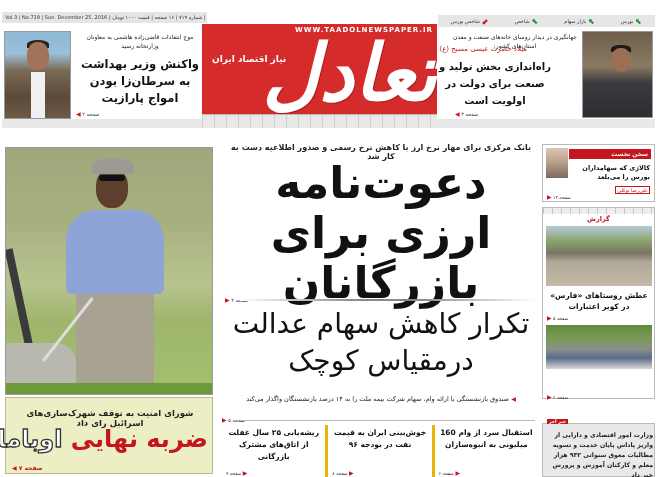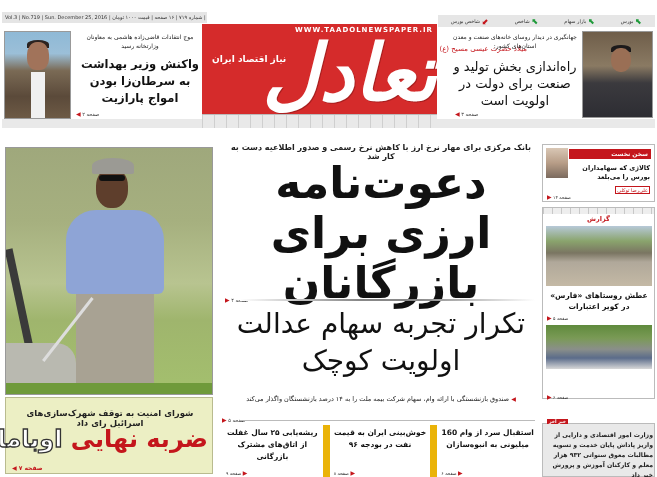--- a/index.html
+++ b/index.html
@@ -32,21 +32,21 @@
   .shirt { position: absolute; left: 26px; top: 40px; width: 14px; height: 48px; background: #f0f0f0; }
   .tl-kicker { left: 80px; top: 32px; width: 120px; font-size: 6px; line-height: 9px; color: #222; }
   .tl-head { left: 80px; top: 56px; width: 120px; font-size: 11.5px; font-weight: bold; line-height: 17px; color: #111; }
   .tl-ref { left: 76px; top: 110px; font-size: 5px; color: #333; }
 
   
   .tr-photo { left: 582px; top: 31px; width: 71px; height: 87px; border: 1px solid #999; background: linear-gradient(180deg, #6f5e4a 0%, #8a7a63 40%, #3b3a3e 60%, #2d2d33 100%); overflow: hidden; }
   .tr-face { position: absolute; left: 28px; top: 16px; width: 20px; height: 24px; background: #9a6f55; border-radius: 45%; }
   .tr-hair { position: absolute; left: 28px; top: 13px; width: 20px; height: 7px; background: #1c1a1b; border-radius: 50% 50% 0 0; }
   .tr-kicker { left: 450px; top: 32px; width: 130px; font-size: 6px; line-height: 9px; color: #222; }
-  .tr-head { left: 450px; top: 58px; width: 130px; font-size: 13px; font-weight: normal; line-height: 17px; }
+  .tr-head { left: 430px; top: 58px; width: 130px; font-size: 10px; font-weight: bold; line-height: 17px; }
   .tr-ref { left: 455px; top: 110px; font-size: 5px; color: #333; }
 
   
   .obama-photo { left: 5px; top: 147px; width: 208px; height: 248px; border: 1px solid #999; overflow: hidden;
     background: linear-gradient(180deg, #9fa87c 0%, #a6b07f 30%, #b8c490 55%, #9fb56d 70%, #a4c06e 100%); }
   .body-shirt { position: absolute; left: 60px; top: 62px; width: 98px; height: 84px; background: #8ea4d6; border-radius: 30px 30px 6px 6px; }
   .head { position: absolute; left: 90px; top: 20px; width: 32px; height: 40px; background: #5e3e2c; border-radius: 45%; }
   .cap { position: absolute; left: 86px; top: 10px; width: 42px; height: 16px; background: #9b9a94; border-radius: 50% 50% 10% 10%; }
   .shades { position: absolute; left: 93px; top: 27px; width: 26px; height: 6px; background: #111; border-radius: 3px; }
   .pants { position: absolute; left: 70px; top: 146px; width: 78px; height: 100px; background: #a8a293; }
@@ -67,21 +67,21 @@
   .lead-head { left: 225px; top: 158px; width: 312px; font-size: 44px; font-weight: bold; line-height: 50px; color: #111; letter-spacing: -1px; }
   .lead-ref { left: 225px; top: 296px; font-size: 5px; color: #333; }
   .divider1 { left: 240px; top: 299px; width: 295px; height: 2px; background: linear-gradient(90deg, #fff, #888 40%, #888 60%, #fff); }
   .sub-head { left: 225px; top: 305px; width: 312px; font-family: "DejaVu Sans", sans-serif; font-size: 28px; font-weight: normal; line-height: 37px; color: #111; }
   .sub-kicker { left: 222px; top: 395px; width: 318px; font-size: 6.5px; color: #222; }
   .sub-ref { left: 222px; top: 416px; font-size: 5px; color: #333; }
   .divider2 { left: 240px; top: 420px; width: 295px; height: 1px; background: #bbb; }
 
   
   .mini-row { left: 222px; top: 425px; width: 316px; height: 52px; display: flex; direction: rtl; }
-  .mini { flex: 1; border-left: 7px solid #eab308; position: relative; padding-top: 2px; }
+  .mini { flex: 1; border-left: 3px solid #eab308; position: relative; padding-top: 2px; }
   .mini:last-child { border-left: none; }
   .mini-text { direction: rtl; text-align: center; font-size: 7.5px; font-weight: bold; line-height: 12px; color: #111; padding: 0 4px; }
   .mini-ref { position: absolute; left: 4px; bottom: 1px; font-size: 4.5px; color: #333; }
   .op-box { left: 542px; top: 144px; width: 113px; height: 58px; border: 1px solid #bbb; background: #fff; }
   .op-photo { position: absolute; left: 3px; top: 3px; width: 22px; height: 30px; background: linear-gradient(180deg, #d9c7b5 0%, #b79d87 50%, #7b6a5e 100%); }
   .op-label { position: absolute; right: 3px; top: 4px; width: 82px; height: 10px; background: #c4161c; color: #fff; font-size: 6px; font-weight: bold; direction: rtl; text-align: right; padding-right: 3px; line-height: 10px; }
   .op-title { position: absolute; right: 4px; top: 19px; width: 80px; direction: rtl; text-align: right; font-size: 6.5px; font-weight: bold; line-height: 9px; }
   .op-author { position: absolute; right: 4px; top: 41px; font-size: 5px; color: #c4161c; border: 1px solid #c4161c; padding: 0 1px; }
   .op-ref { position: absolute; left: 4px; top: 48px; font-size: 4.5px; color: #333; }
 
@@ -169,21 +169,21 @@
     <span class="outline">اوباما</span>
   </div>
   <div class="obama-ref"><span>◀</span> <span>صفحه ۷</span></div>
 </div>
 
 <div class="abs lead-kicker rtl">بانک مرکزی برای مهار نرخ ارز با کاهش نرخ رسمی و صدور اطلاعیه دست به کار شد</div>
 <div class="abs lead-head rtl">دعوت‌نامه ارزی برای بازرگانان</div>
 <div class="abs lead-ref"><span class="red-tri">▶</span> <span>صفحه ۴</span></div>
 <div class="abs divider1"></div>
 
-<div class="abs sub-head rtl">تکرار تجربه سهام عدالت اولویت کوچک</div>
+<div class="abs sub-head rtl">تکرار کاهش سهام عدالت درمقیاس کوچک</div>
 <div class="abs sub-kicker rtl"><span class="red-tri">◀</span> <span>صندوق بازنشستگی با ارائه وام، سهام شرکت بیمه ملت را به ۱۴ درصد بازنشستگان واگذار می‌کند</span></div>
 <div class="abs sub-ref"><span class="red-tri">▶</span> <span>صفحه ۵</span></div>
 <div class="abs divider2"></div>
 
 <div class="abs mini-row">
   <div class="mini">
     <div class="mini-text">استقبال سرد از وام 160 میلیونی به انبوه‌سازان</div>
     <div class="mini-ref"><span class="red-tri">▶</span> <span>صفحه ۶</span></div>
   </div>
   <div class="mini">

